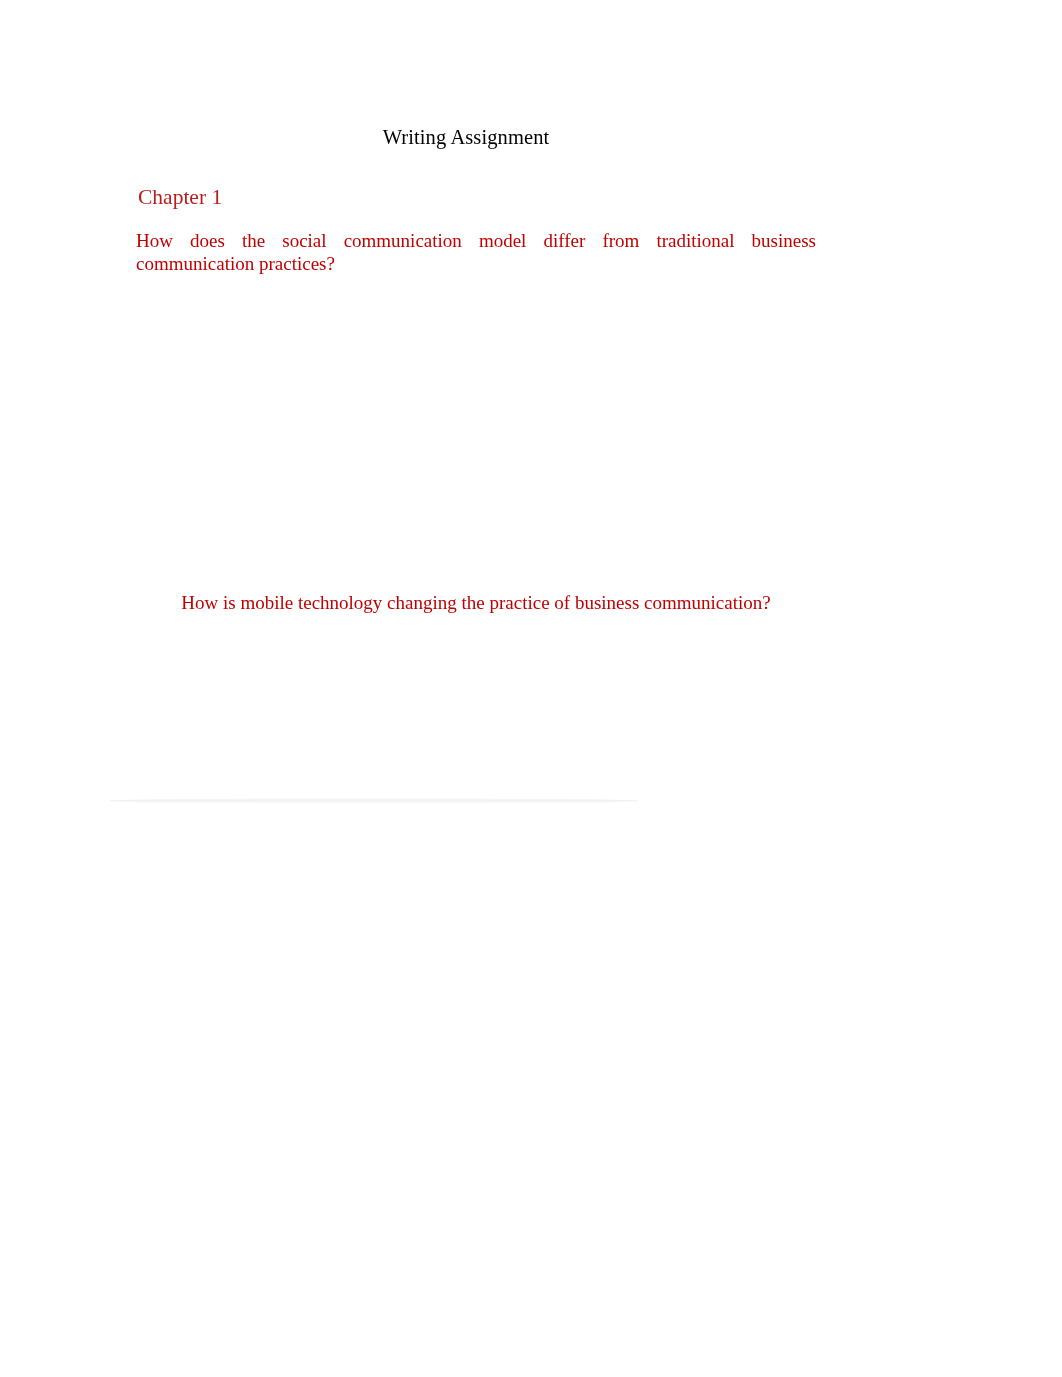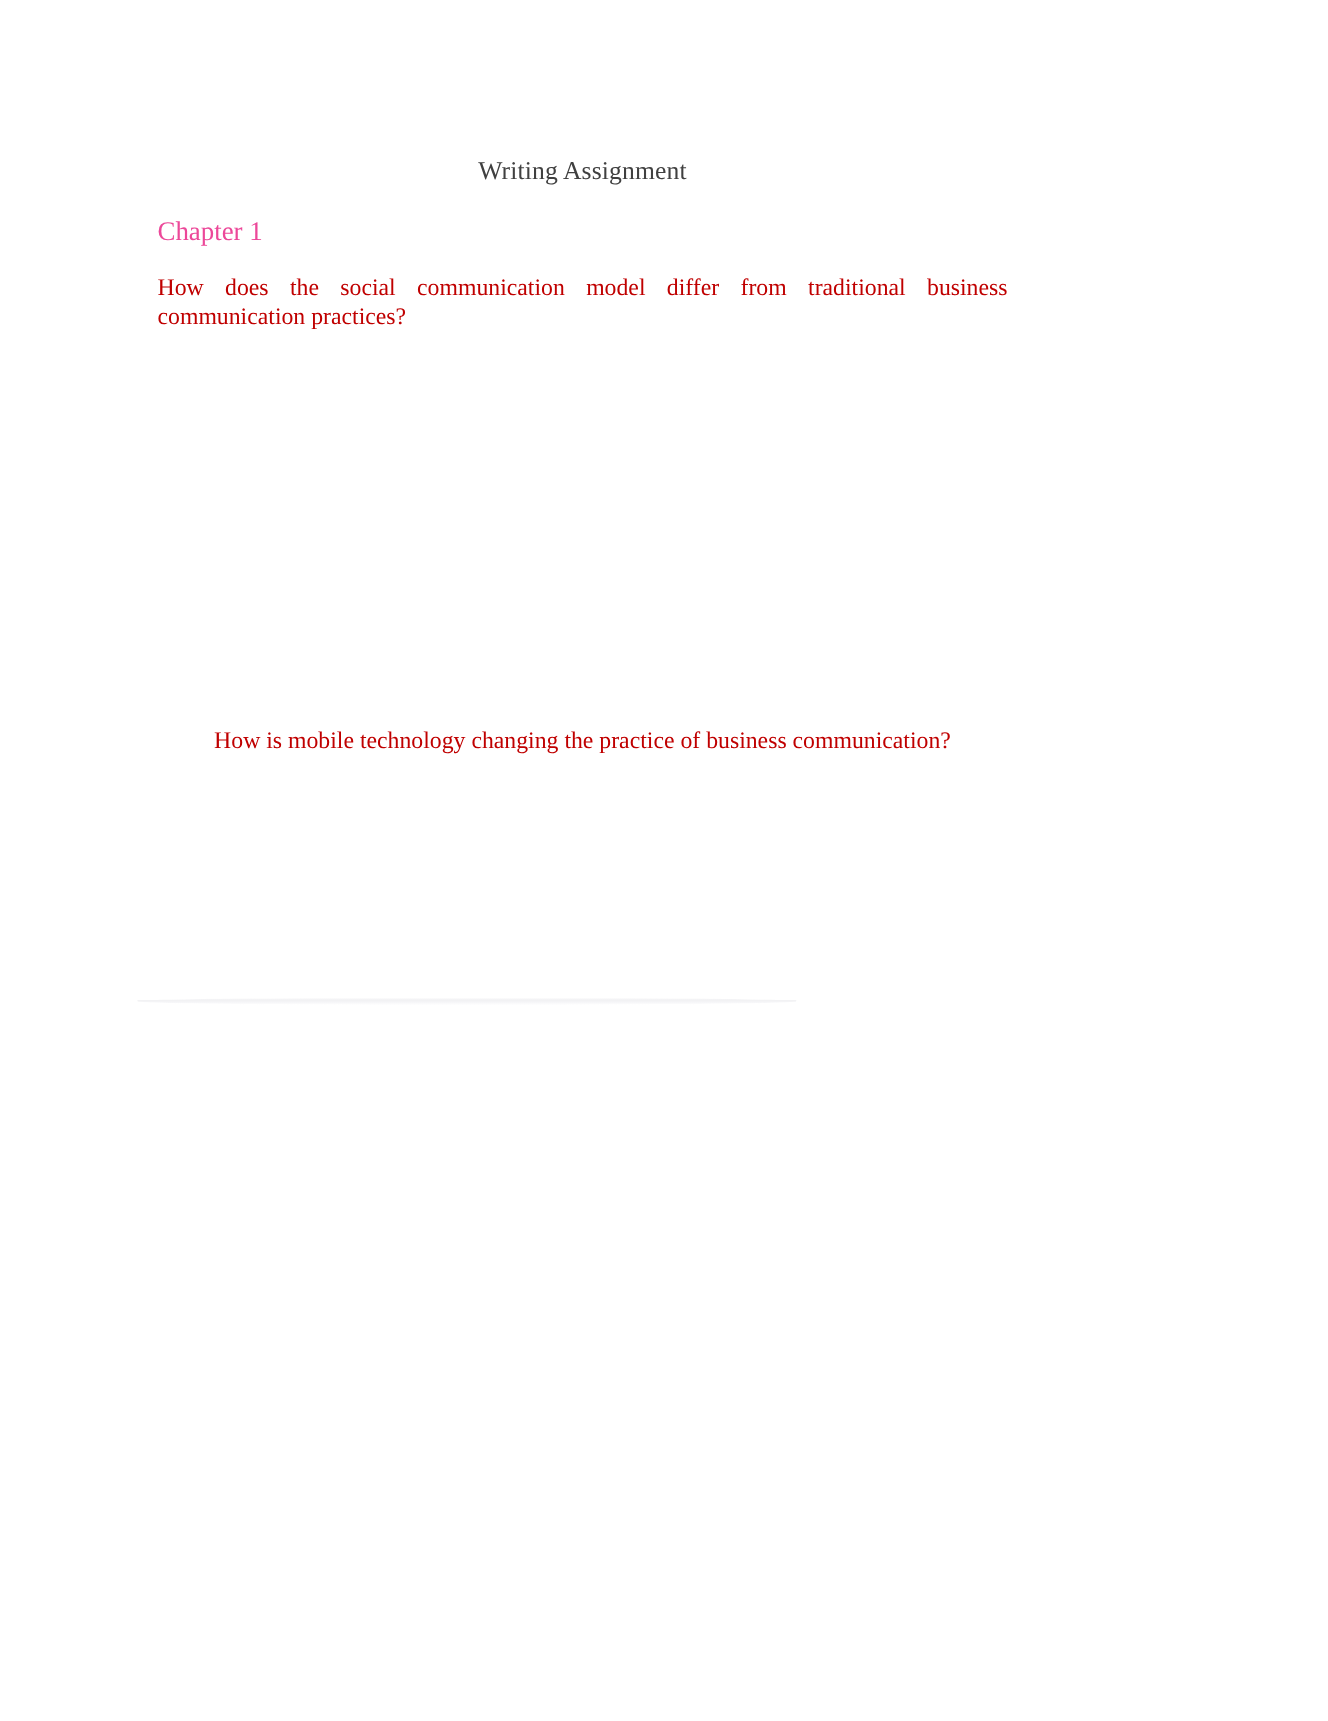--- a/index.html
+++ b/index.html
@@ -33,44 +33,44 @@
   
   .doc-title {
     position: absolute;
     left: 0;
     top: 124px;
     width: 680px;
     text-align: center;
     font-size: 20.5px;
     line-height: 26px;
     font-weight: normal;
-    color: #404040;
+    color: #000000;
     letter-spacing: 0.1px;
     margin: 0;
     font-family: Liberation Serif, serif;
   }
 
   
   .chapter-heading {
     position: absolute;
     left: 0;
     top: 172px;
     font-size: 21.5px;
     line-height: 27px;
     font-weight: normal;
-    color: #ec4899;
-    margin: 0;
+    color: #b91c1c;
+    margin: 12px;
     white-space: nowrap;
   }
 
   
   .question {
     position: absolute;
     left: 0;
-    margin: 0;
+    margin: 10px;
     color: #C00000;
     font-size: 19px;
     line-height: 22.5px;
   }
 
   .question-1 {
     top: 220px;
     width: 680px;
     text-align: justify;
     text-justify: inter-word;

